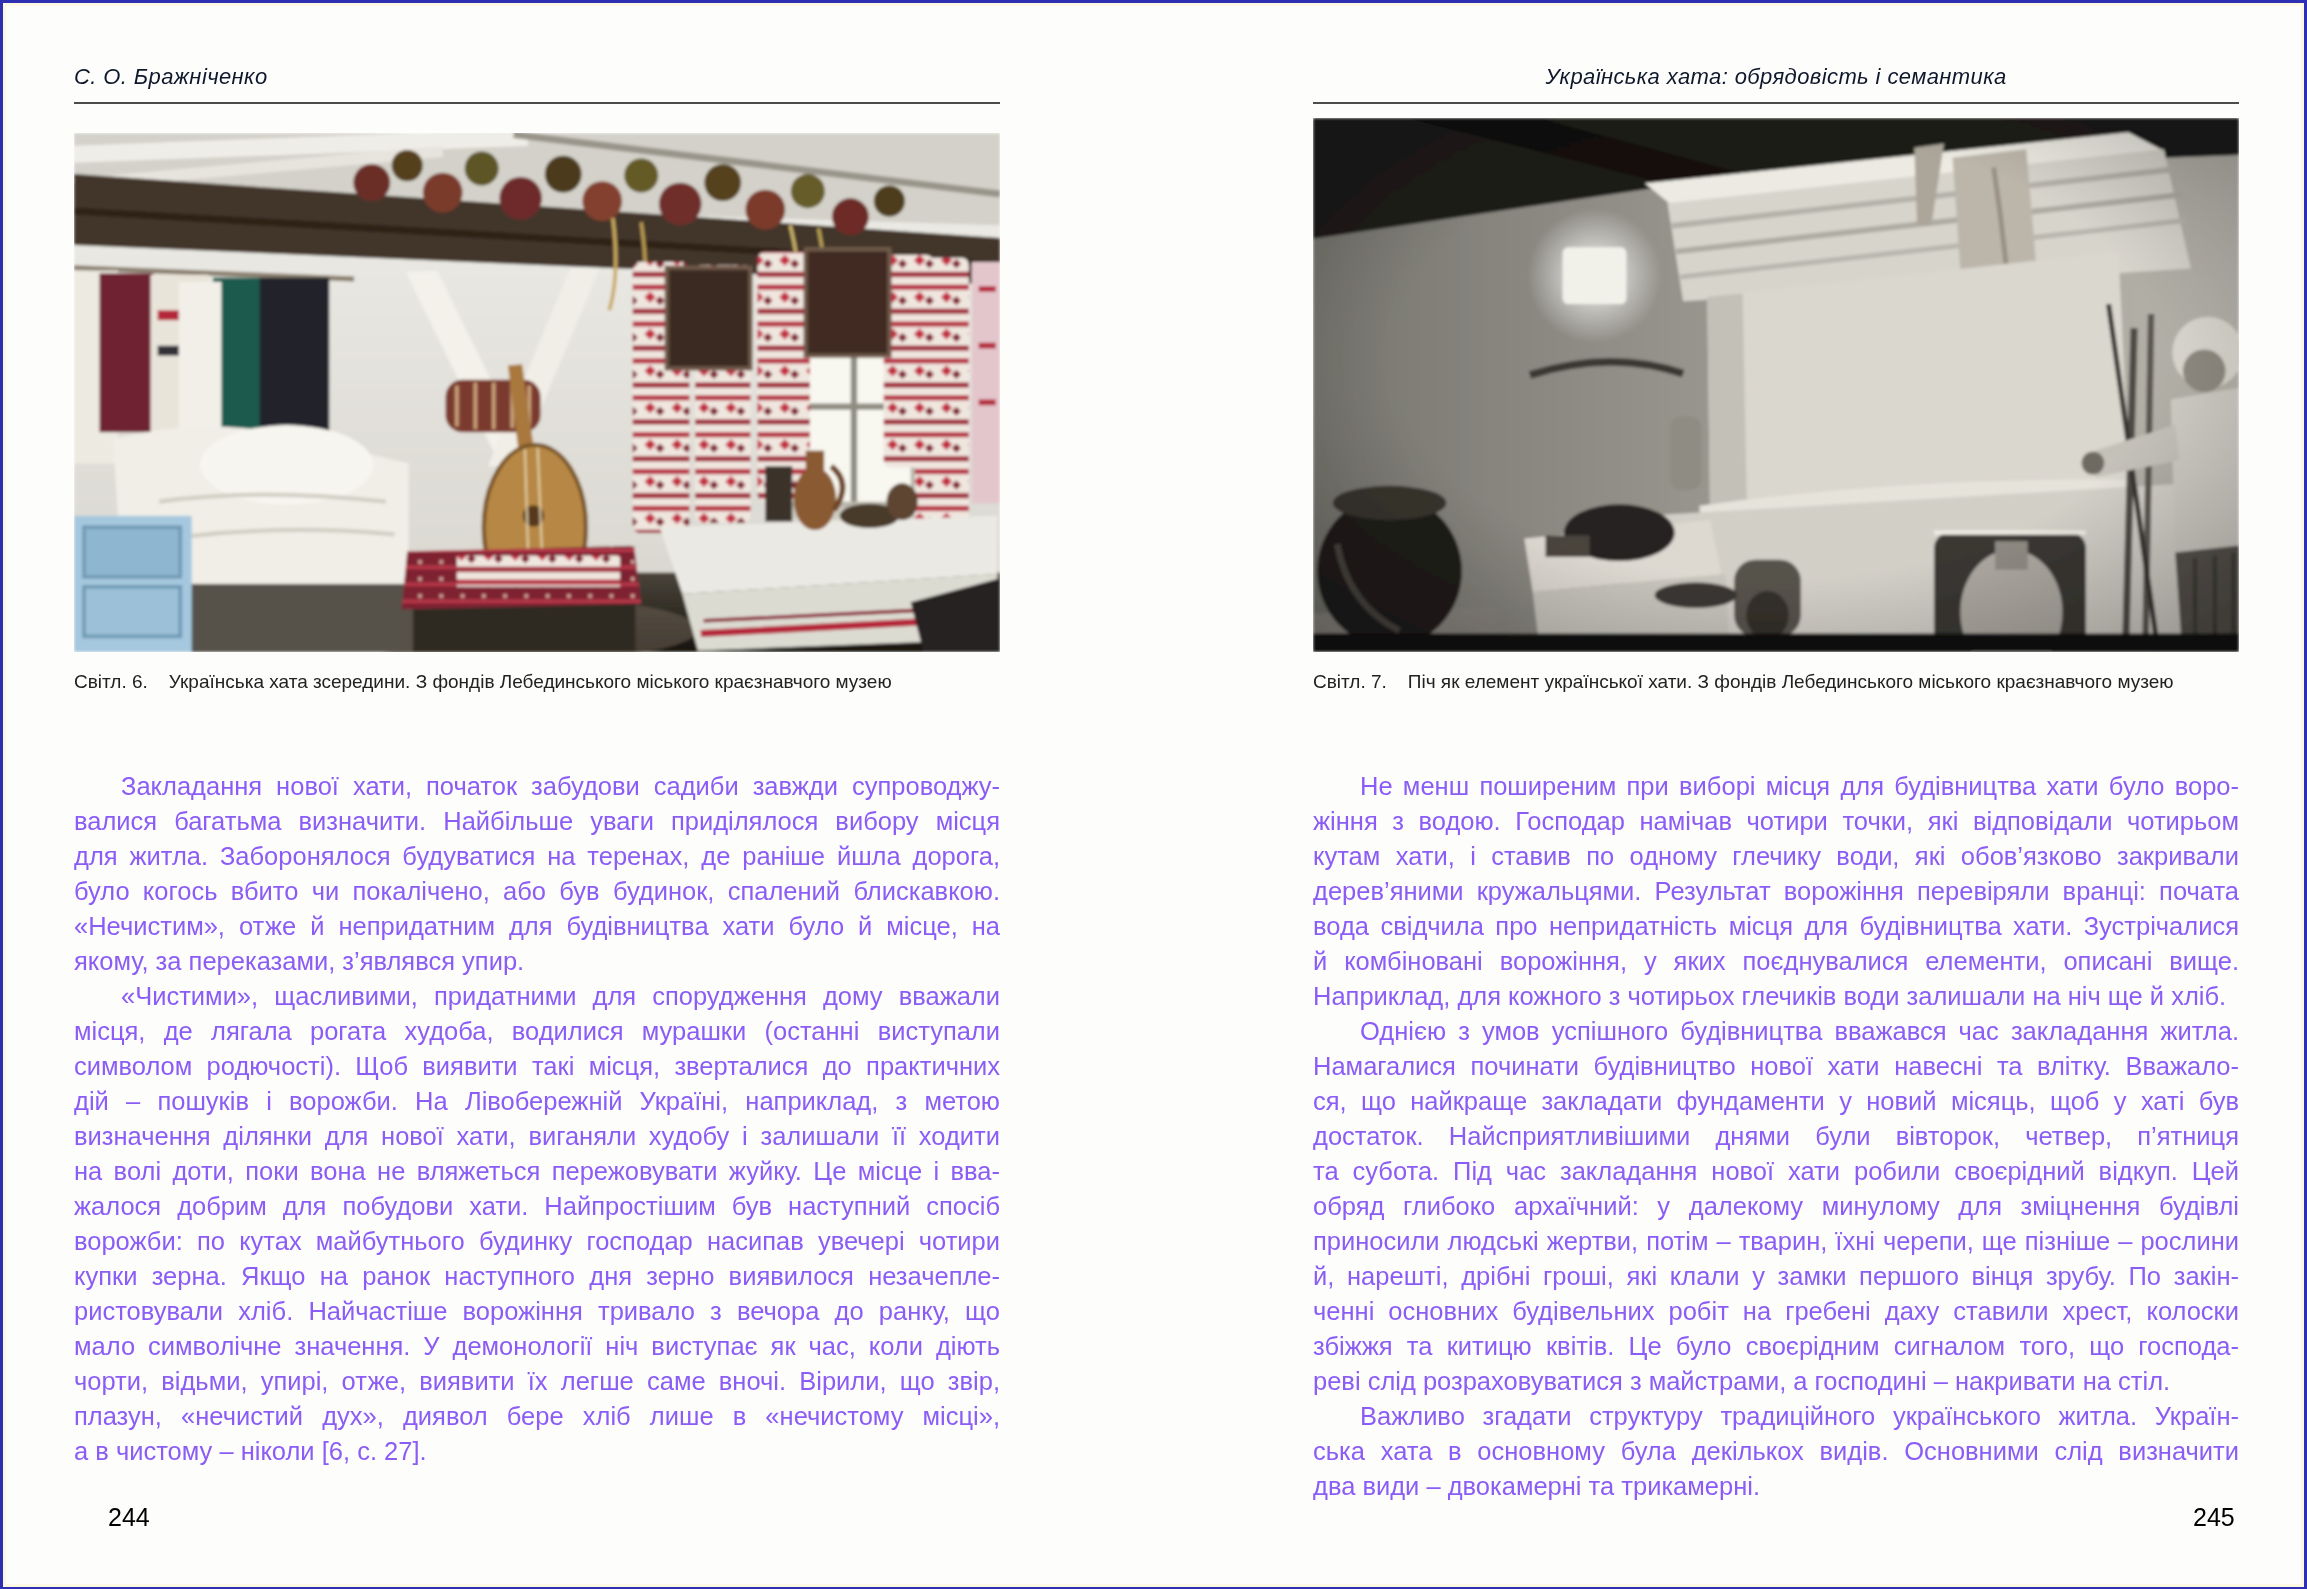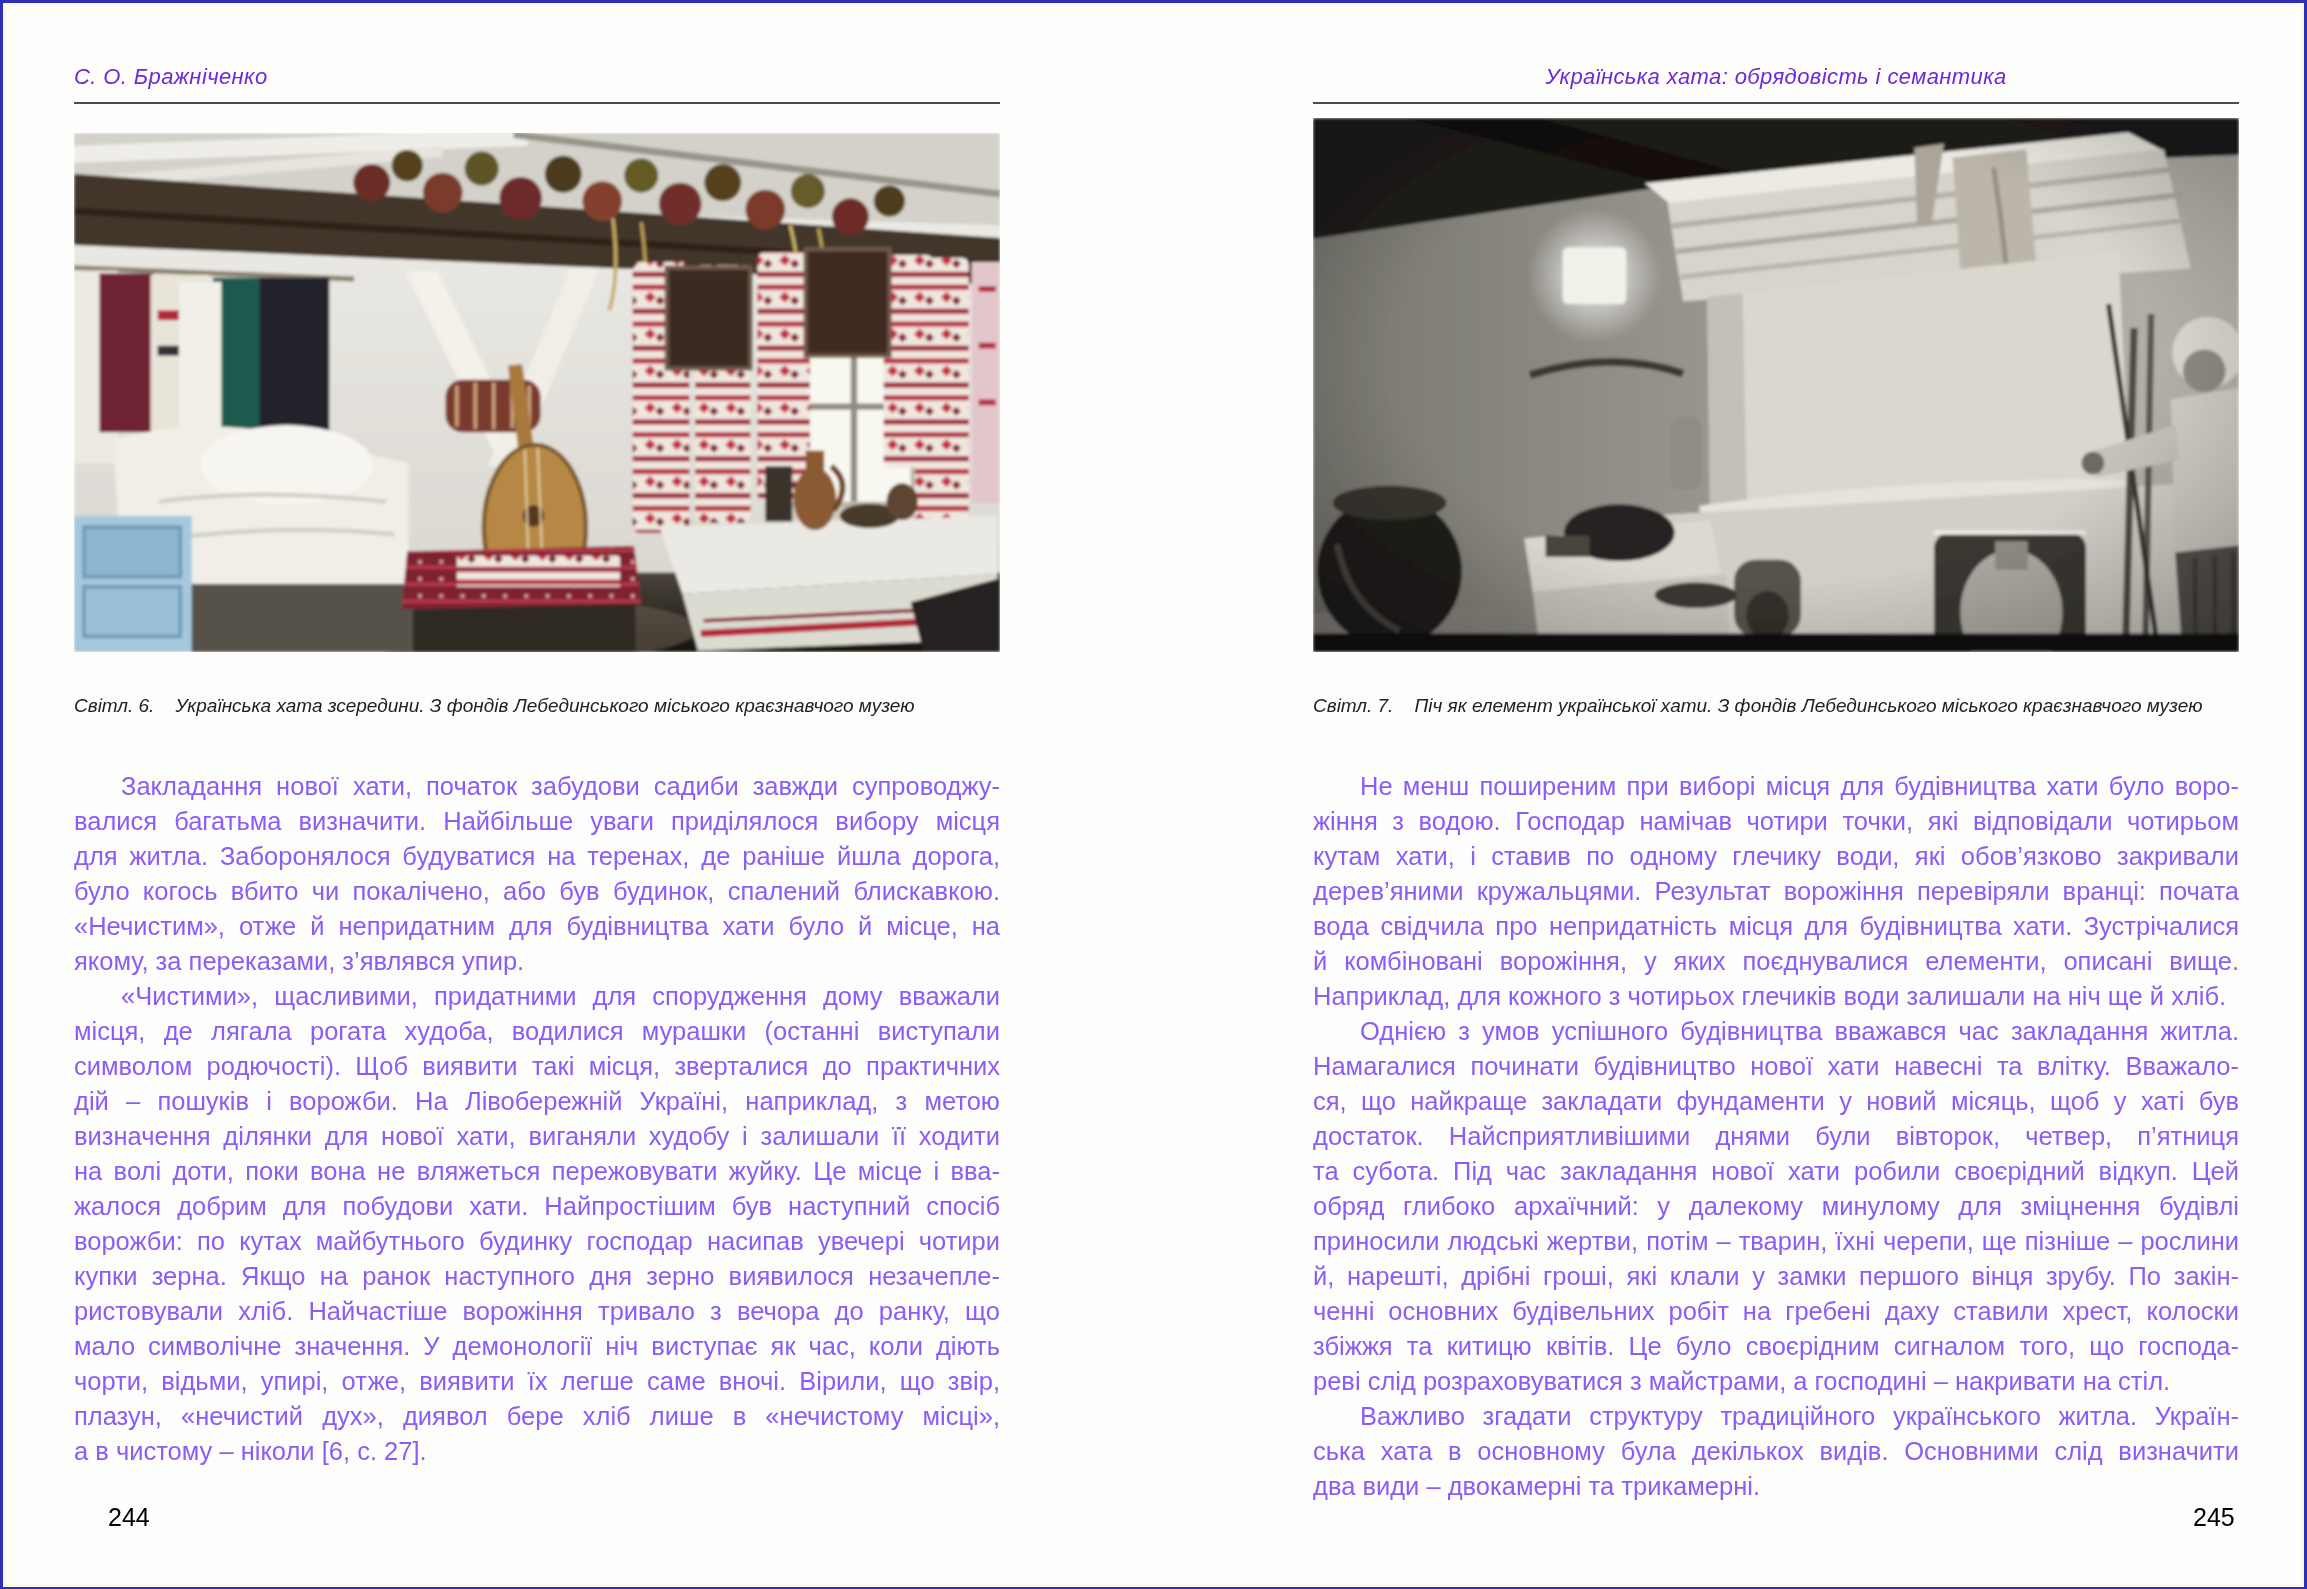--- a/index.html
+++ b/index.html
@@ -12,34 +12,34 @@
     box-shadow:inset 0 0 0 2.8px #fdf8e1;
     overflow:hidden;
     font-family:"Liberation Sans", sans-serif;
     color:#1c1c1c;
   }
   .page{position:absolute;top:0;width:926px;height:1590px;}
   .page-left{left:71px;}
   .page-right{left:1310px;}
   .running-head{
     position:absolute;top:61px;left:0;width:100%;
-    font-style:italic;font-size:22px;color:#6d28d9;letter-spacing:0.4px;
+    font-style:italic;font-size:22px;color:#0f172a;letter-spacing:0.4px;
   }
   .running-head.rh-right{text-align:center;}
   .head-rule{
     position:absolute;top:99px;left:0;width:100%;height:0;
     border-top:2.1px solid #4c4c4c;
   }
   .photo{position:absolute;left:0;width:926px;}
   .photo svg{display:block;width:100%;height:100%;}
   .photo-left{top:130px;height:519px;}
   .photo-right{top:115px;height:534px;}
   .caption{
     position:absolute;top:668px;left:0;width:100%;
-    font-style:italic;font-size:19px;color:#222;margin-top:24px;
+    font-size:19px;color:#222;
   }
   .caption .cap-label{display:inline-block;margin-right:21px;}
   .body-text{
     position:absolute;top:766px;left:0;width:100%;
     font-size:25.5px;line-height:35px;color:#8b5cf6;
   }
   .para{margin:0;}
   .line{text-align:justify;text-align-last:justify;white-space:normal;}
   .line.first{padding-left:47px;}
   .line.last{text-align-last:left;}

